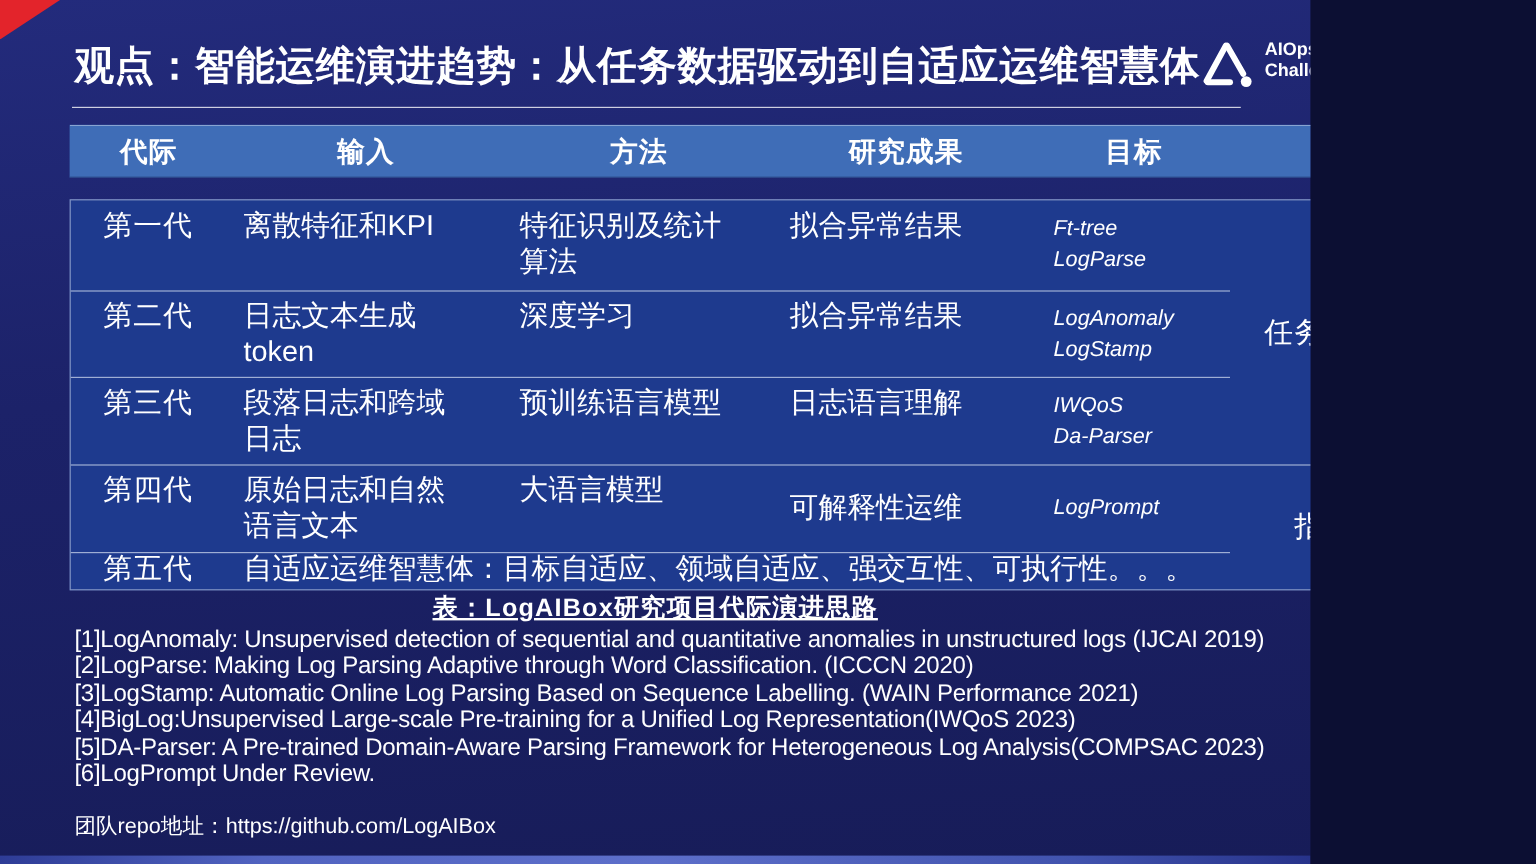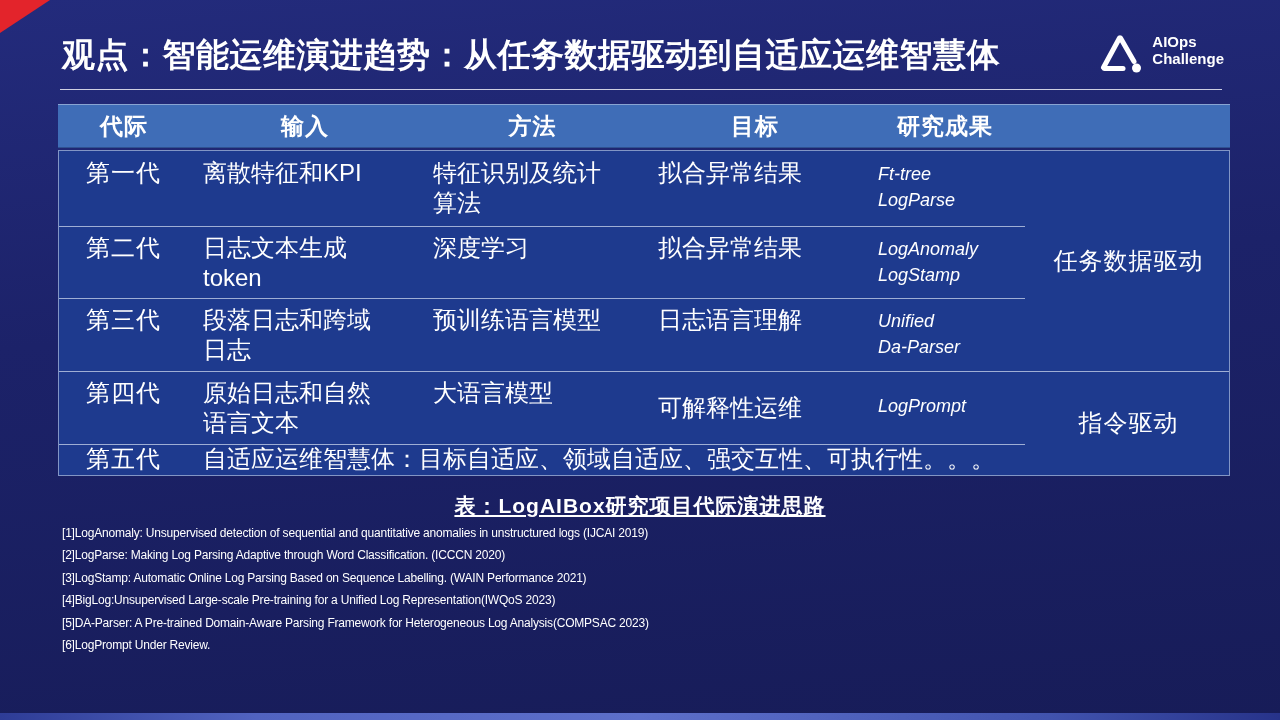--- a/index.html
+++ b/index.html
@@ -1,18 +1,18 @@
 <!DOCTYPE html>
 <html><head>
 <meta charset="utf-8">
 <style>
   * { margin:0; padding:0; box-sizing:border-box; }
   html,body { background:#0c0f33; }
   .slide {
-    position:relative; width:1280px; height:720px; overflow:hidden;
+    position:relative; width:1092px; height:720px; overflow:hidden;
     color:#ffffff; font-family:"Liberation Sans", sans-serif;
     background: linear-gradient(175deg, #232b7c 0%, #1c2269 42%, #171c58 100%);
   }
   
   .corner { position:absolute; top:0; left:0; width:50px; height:33px;
     background:#e3242b; clip-path:polygon(0 0,100% 0,0 100%); }
 
   
   .titlebar { position:absolute; left:62px; right:56px; top:28px; height:54px;
     display:flex; align-items:center; justify-content:space-between; }
@@ -23,21 +23,21 @@
     background:rgba(255,255,255,.78); }
 
   
   .table { position:absolute; left:58px; top:104px; width:1172px; }
   .thead { display:grid; grid-template-columns:132px 230px 225px 220px 160px 205px;
     height:44px; background:#3f6db7;
     box-shadow: inset 0 1px 0 rgba(255,255,255,.38), inset 0 -1px 0 rgba(0,0,30,.25); }
   .th { display:flex; align-items:center; justify-content:center;
     font-weight:bold; font-size:23px; letter-spacing:1px; }
   .th.big { font-size:28px; }
-  .tbody { margin-top:2px; position:relative; display:grid;
+  .tbody { margin-top:18px; position:relative; display:grid;
     grid-template-columns:132px 230px 225px 220px 160px 205px;
     grid-template-rows:75px 72px 73px 73px 31px;
     background:#1e3a8e; border:1px solid rgba(214,224,242,.55); }
   .td { padding:7px 8px 0 12px; font-size:24px; font-weight:500; line-height:30px; }
   .pre { white-space:pre-line; }
   .gen { padding-left:27px; letter-spacing:1px; }
   .results { font-size:18px; line-height:26px; padding-top:10px; white-space:pre-line;font-style:italic; }
   .low { padding-top:22px; }
   .c1{grid-column:1} .c2{grid-column:2} .c3{grid-column:3} .c4{grid-column:4} .c5{grid-column:5}
   .r1{grid-row:1} .r2{grid-row:2} .r3{grid-row:3} .r4{grid-row:4} .r5{grid-row:5}
@@ -46,21 +46,21 @@
   .cat { grid-column:6; display:flex; align-items:center; justify-content:center;
     font-size:24px; font-weight:500; letter-spacing:1px; }
   .cat1 { grid-row:1/4; } .cat2 { grid-row:4/6; }
   .dv { position:absolute; left:0; height:1px; background:rgba(214,224,242,.7); }
   .dv1{top:75px;width:966px;} .dv2{top:147px;width:966px;}
   .dv3{top:220px;width:100%;} .dv4{top:293px;width:966px;}
 
   
   .caption { position:absolute; top:492px; left:0; width:100%; text-align:center;
     font-size:21px; font-weight:bold; letter-spacing:1px;text-decoration:underline; }
-  .refs { position:absolute; left:62px; top:522px; font-size:12px; line-height:22.4px;
+  .refs { position:absolute; left:62px; top:522px; font-size:20px; line-height:22.4px;
     letter-spacing:-0.2px; }
   .repo { position:absolute; left:62px; top:676px; font-size:18px; }
   .bottom-bar { position:absolute; bottom:0; left:0; width:100%; height:7px;
     background:linear-gradient(90deg,#2e3c96 0%,#5163c0 20%,#5d6fca 50%,#4153ae 82%,#27338a 100%); }
 </style>
 </head>
 <body>
 
 <div class="slide">
 
@@ -83,22 +83,22 @@
       </span>
     </div>
   </div>
   <div class="title-rule"></div>
 
   <div class="table">
     <div class="thead">
       <div class="th">代际</div>
       <div class="th">输入</div>
       <div class="th">方法</div>
+      <div class="th">研究成果</div>
       <div class="th">目标</div>
-      <div class="th">研究成果</div>
     </div>
 
     <div class="tbody">
 
       <div class="td gen c1 r1">第一代</div>
       <div class="td c2 r1">离散特征和KPI</div>
       <div class="td pre c3 r1">特征识别及统计
 算法</div>
       <div class="td c4 r1">拟合异常结果</div>
       <div class="td results c5 r1">Ft-tree
@@ -110,21 +110,21 @@
       <div class="td c3 r2">深度学习</div>
       <div class="td c4 r2">拟合异常结果</div>
       <div class="td results c5 r2">LogAnomaly
 LogStamp</div>
 
       <div class="td gen c1 r3">第三代</div>
       <div class="td pre c2 r3">段落日志和跨域
 日志</div>
       <div class="td c3 r3">预训练语言模型</div>
       <div class="td c4 r3">日志语言理解</div>
-      <div class="td results c5 r3">Unified
+      <div class="td results c5 r3">IWQoS
 Da-Parser</div>
 
       <div class="td gen c1 r4">第四代</div>
       <div class="td pre c2 r4">原始日志和自然
 语言文本</div>
       <div class="td c3 r4">大语言模型</div>
       <div class="td low c4 r4">可解释性运维</div>
       <div class="td results low c5 r4">LogPrompt</div>
 
       <div class="td desc">自适应运维智慧体：目标自适应、领域自适应、强交互性、可执行性。。。</div>
@@ -144,15 +144,18 @@
 
   <div class="refs">
     <div>[1]LogAnomaly: Unsupervised detection of sequential and quantitative anomalies in unstructured logs (IJCAI 2019)</div>
     <div>[2]LogParse: Making Log Parsing Adaptive through Word Classification. (ICCCN 2020)</div>
     <div>[3]LogStamp: Automatic Online Log Parsing Based on Sequence Labelling. (WAIN Performance 2021)</div>
     <div>[4]BigLog:Unsupervised Large-scale Pre-training for a Unified Log Representation(IWQoS 2023)</div>
     <div>[5]DA-Parser: A Pre-trained Domain-Aware Parsing Framework for Heterogeneous Log Analysis(COMPSAC 2023)</div>
     <div>[6]LogPrompt Under Review.</div>
   </div>
 
+  <div class="repo">
+    <span>团队repo地址：</span><span>https://github.com/LogAIBox</span>
+  </div>
 
   <div class="bottom-bar"></div>
 </div>
 
 </body></html>

